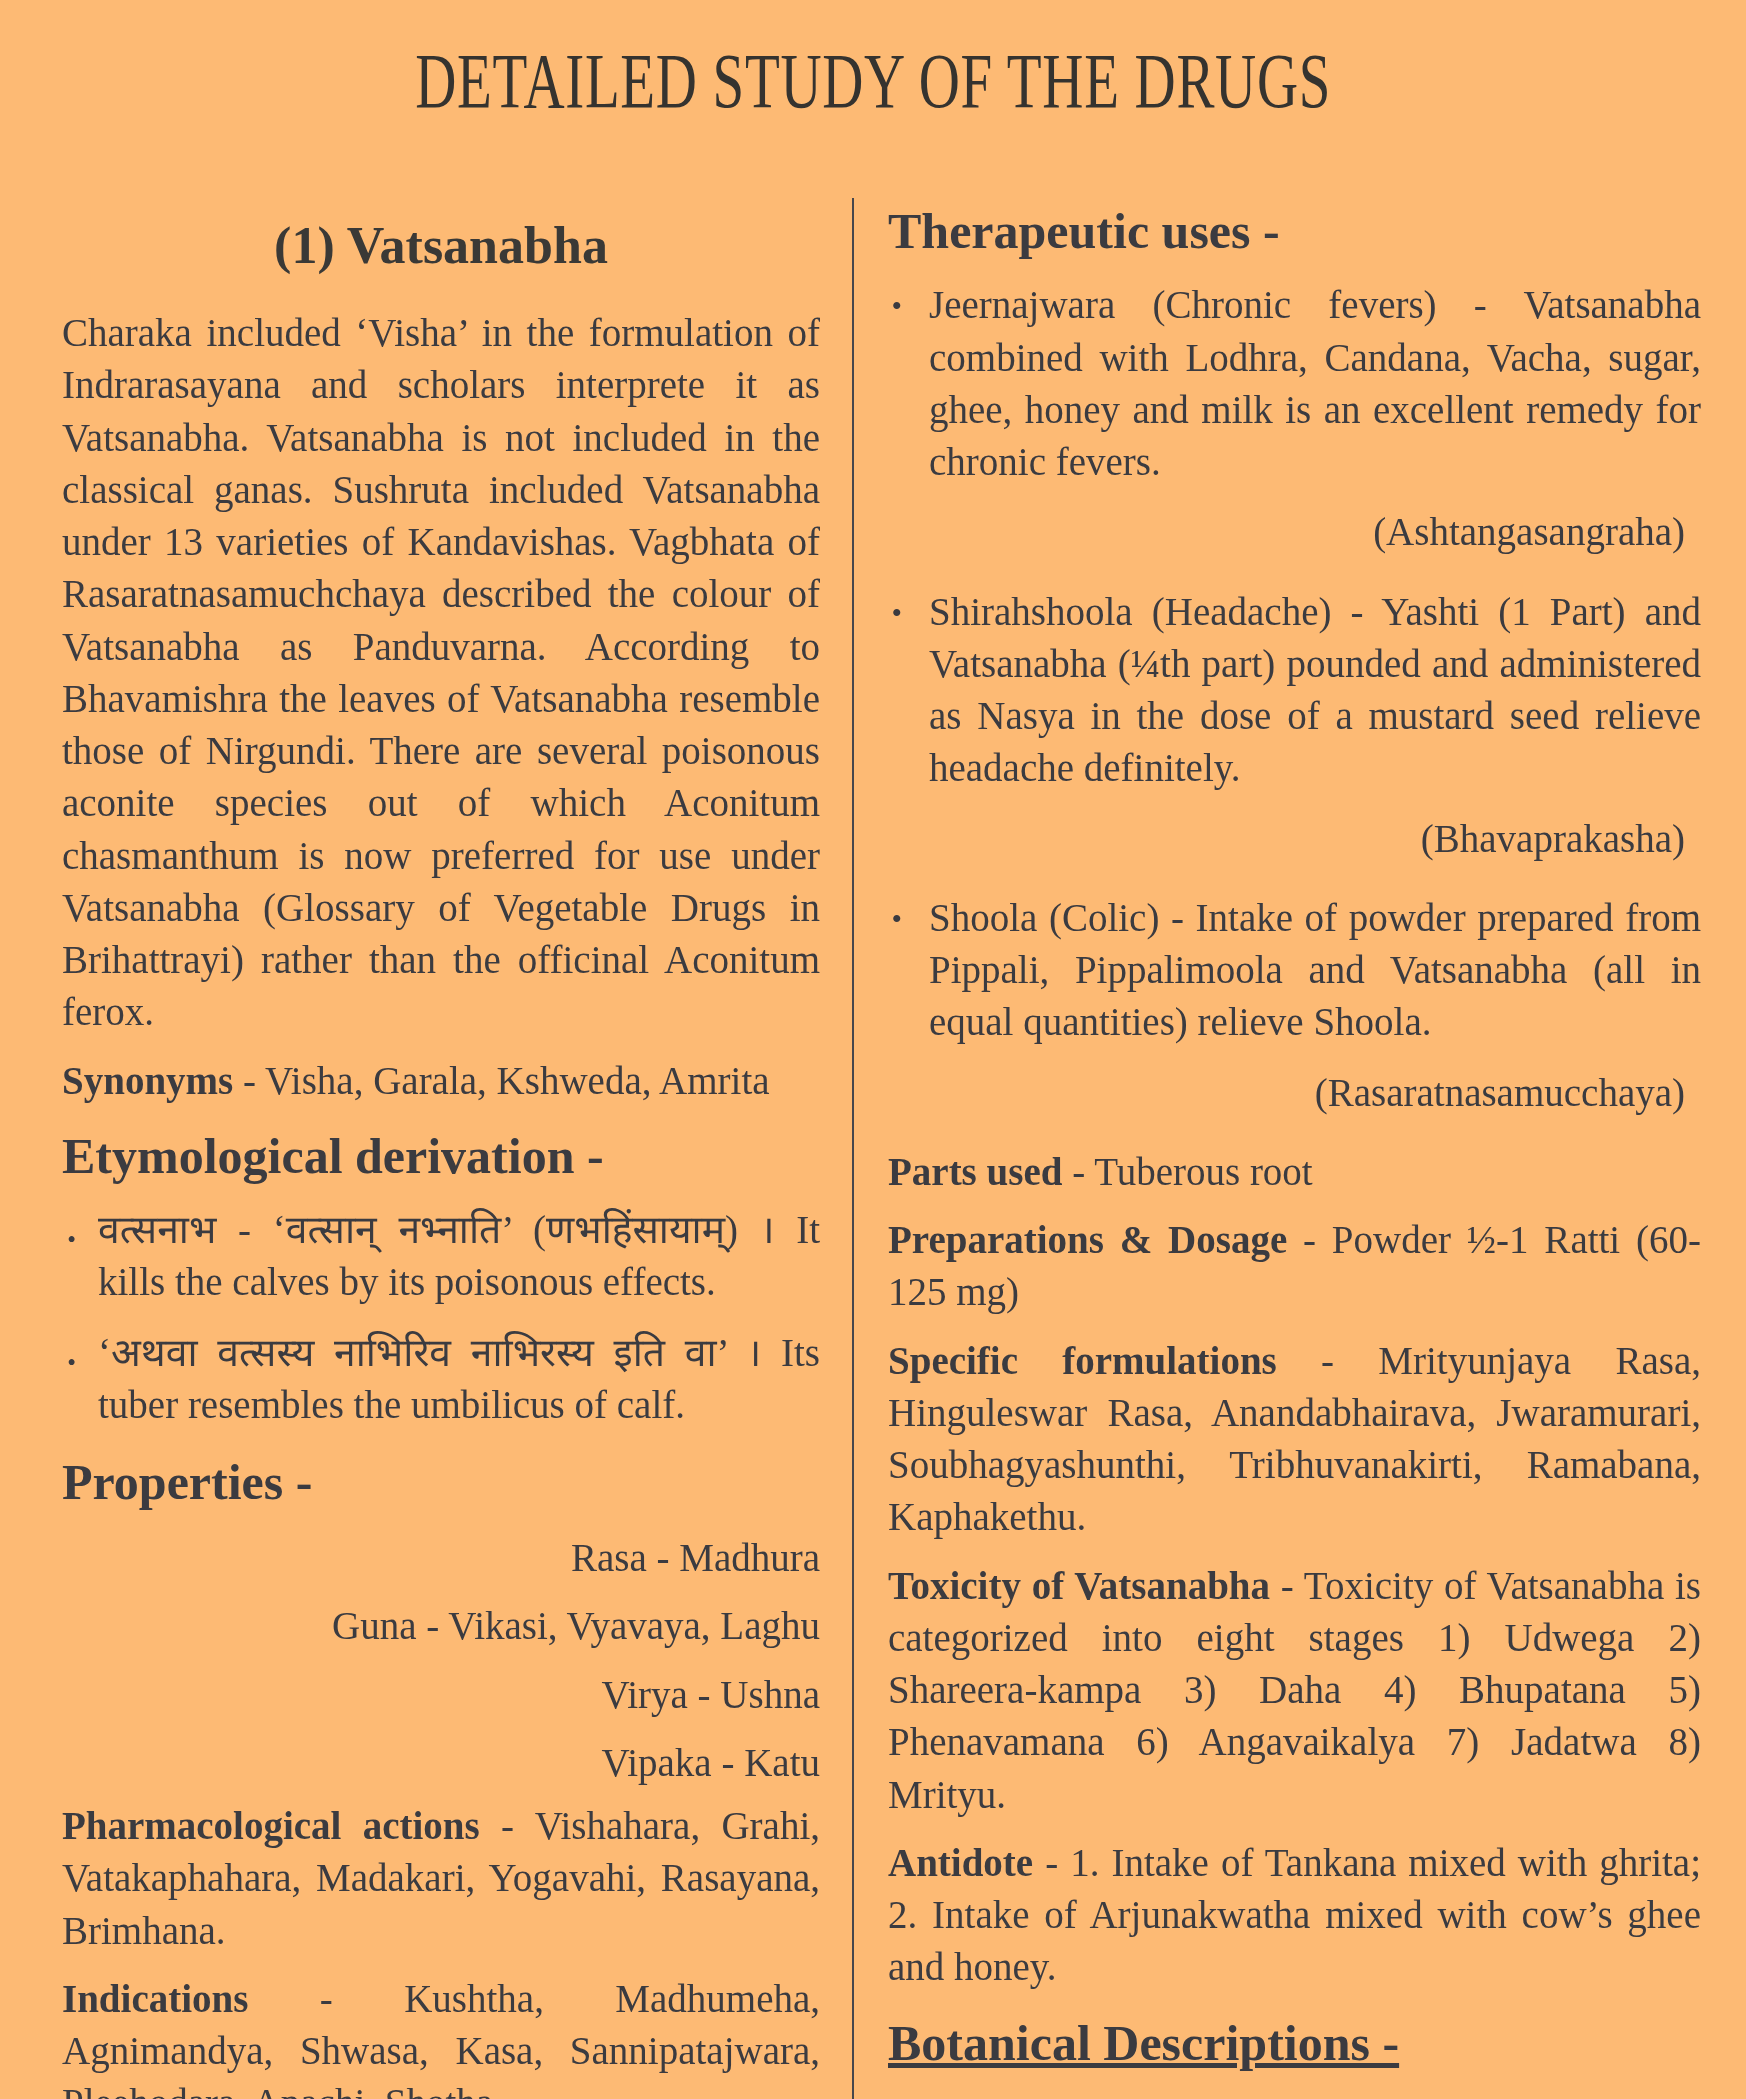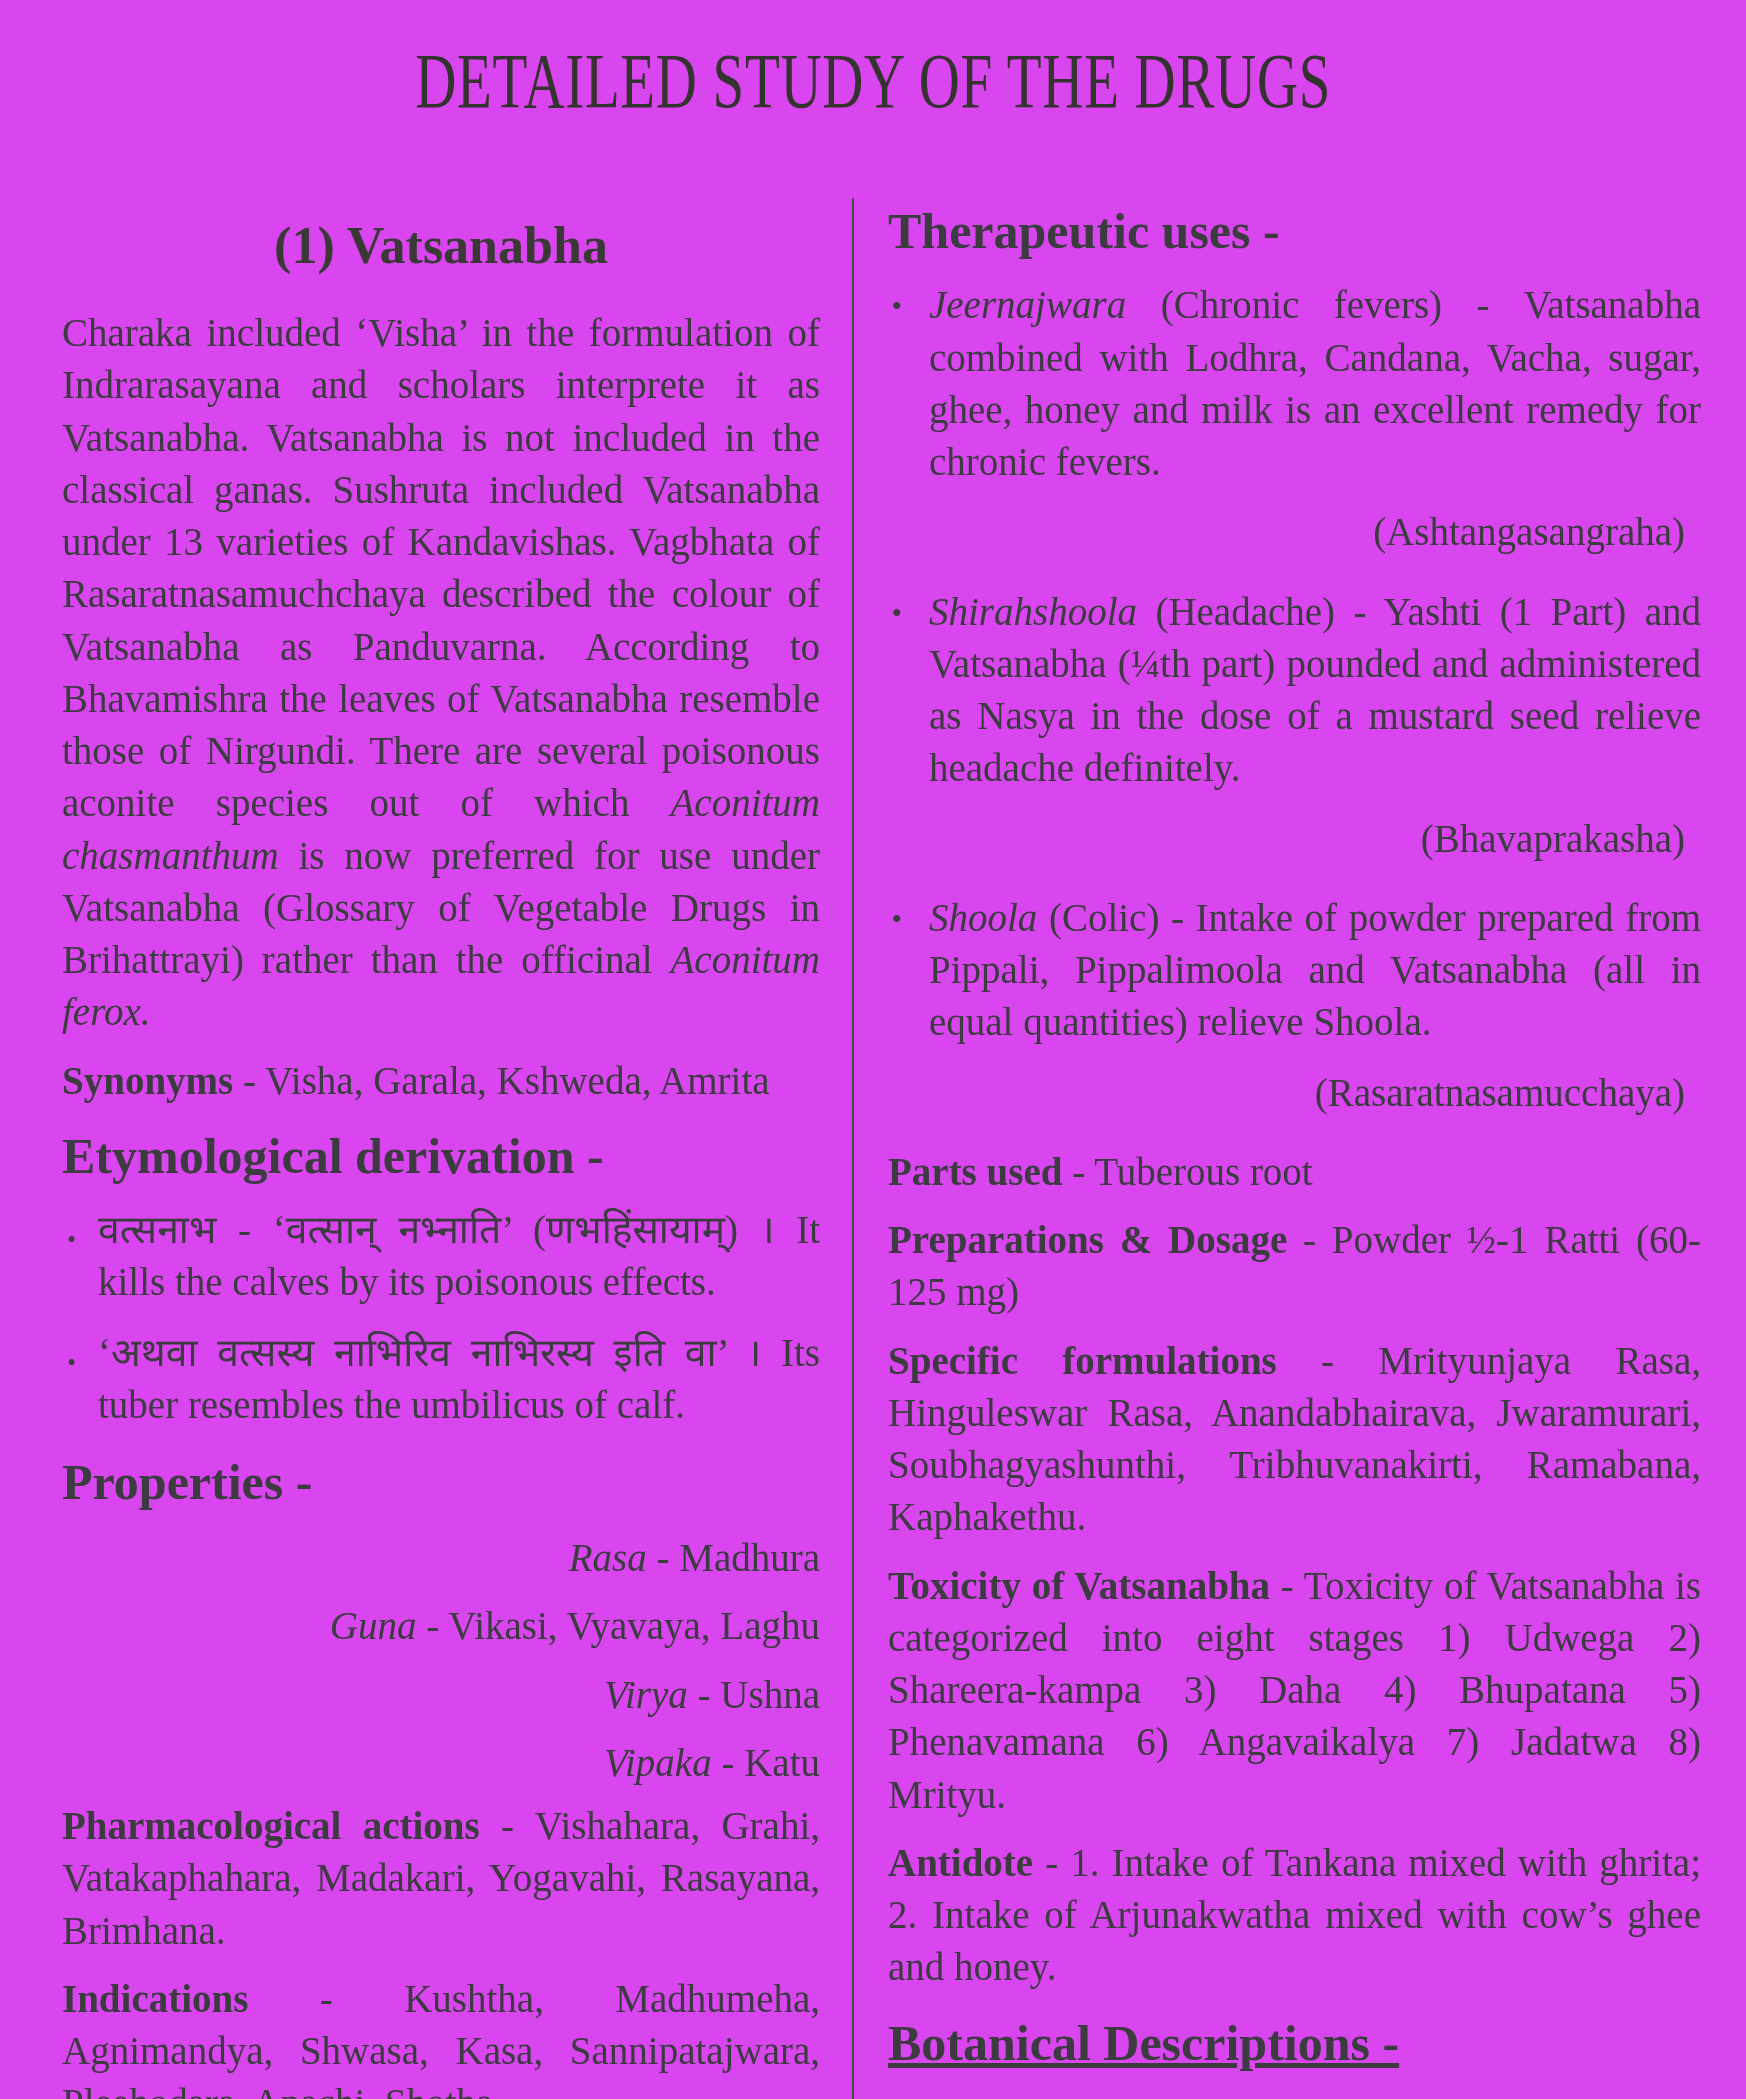--- a/index.html
+++ b/index.html
@@ -1,18 +1,18 @@
 <!DOCTYPE html>
 <html style="font-size:14.3px"><head>
 <meta charset="utf-8">
 <style>
   html,body{margin:0;padding:0;}
   .page{
     width:1747px;height:2099px;
-    background:#d946ef;
+    background:#fdba74;
     color:#3b3b40;
     font-family:"Liberation Serif", serif;
     overflow:hidden;
     position:relative;
     box-sizing:border-box;
   }
   .page-title-wrap{
     text-align:center;
     padding-top:41px;
     height:134px;
@@ -55,21 +55,21 @@
     color:#3a3936;
     margin:12.5px 0 27px 0;
   }
   .bodytext{
     font-size:39px;
     line-height:1.34;
     text-align:justify;
   }
   p.block{margin:0 0 16px 0;}
   .lead{font-weight:700;}
-  .ital{font-style:italic;}
+  .ital{}
   .sec-heading{
     font-size:50px;
     font-weight:700;
     margin:5.3px 0 14.3px 0;
   }
   .plainline{text-align:left;}
   .prop-row{margin:16px 0 9px 0;text-align:right;}
   .bullet-item{
     position:relative;
     padding-left:41px;

